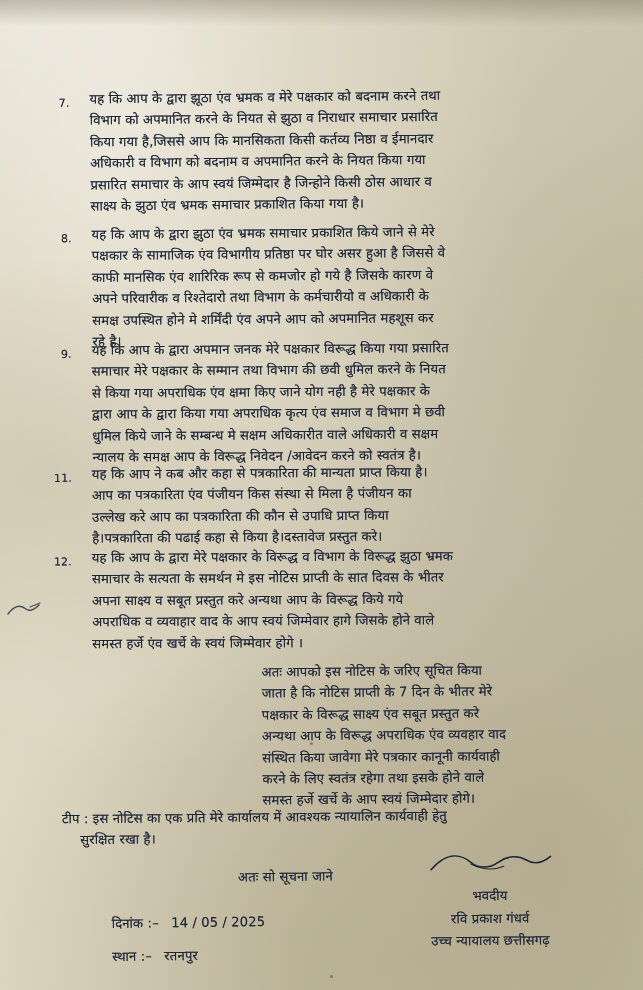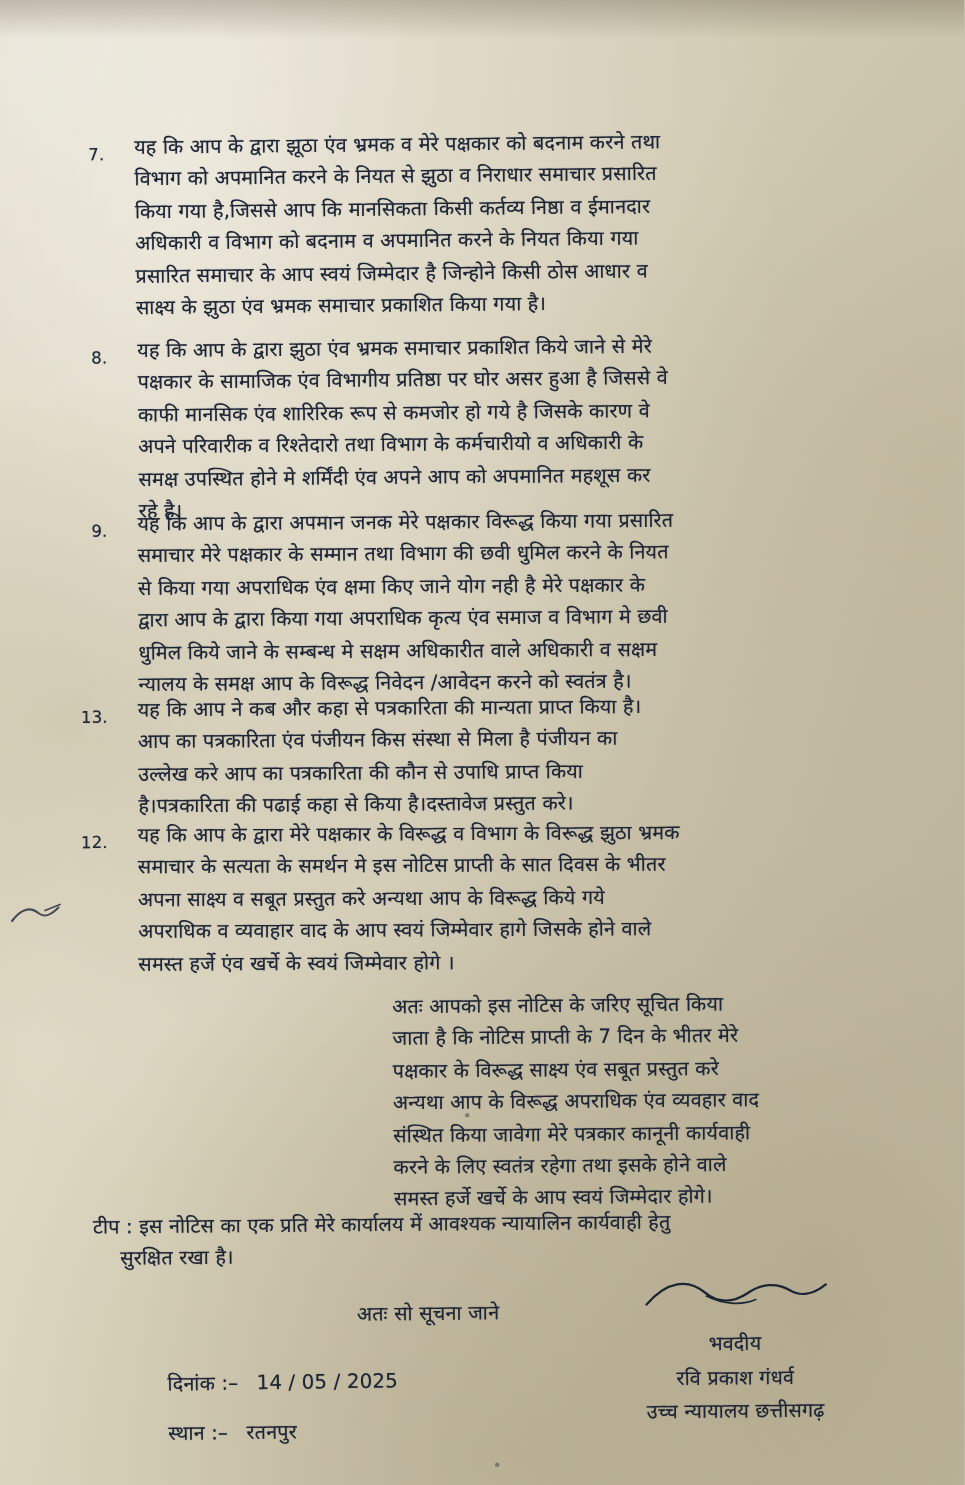--- a/index.html
+++ b/index.html
@@ -199,21 +199,21 @@
         <p>यह कि आप के द्वारा अपमान जनक मेरे पक्षकार विरूद्ध किया गया प्रसारित</p>
         <p>समाचार मेरे पक्षकार के सम्मान तथा विभाग की छवी धुमिल करने के नियत</p>
         <p>से किया गया अपराधिक एंव क्षमा किए जाने योग नही है मेरे पक्षकार के</p>
         <p>द्वारा आप के द्वारा किया गया अपराधिक कृत्य एंव समाज व विभाग मे छवी</p>
         <p>धुमिल किये जाने के सम्बन्ध मे सक्षम अधिकारीत वाले अधिकारी व सक्षम</p>
         <p>न्यालय के समक्ष आप के विरूद्ध निवेदन /आवेदन करने को स्वतंत्र है।</p>
       </div>
     </div>
 
     <div class="clause hw" id="c10">
-      <span class="num">13.</span>
+      <span class="num">11.</span>
       <div class="body">
         <p>यह कि आप ने कब और कहा से पत्रकारिता की मान्यता प्राप्त किया है।</p>
         <p>आप का पत्रकारिता एंव पंजीयन किस संस्था से मिला है पंजीयन का</p>
         <p>उल्लेख करे आप का पत्रकारिता की कौन से उपाधि प्राप्त किया</p>
         <p>है।पत्रकारिता की पढाई कहा से किया है।दस्तावेज प्रस्तुत करे।</p>
       </div>
     </div>
 
     <div class="clause hw" id="c11">
       <span class="num">12.</span>

